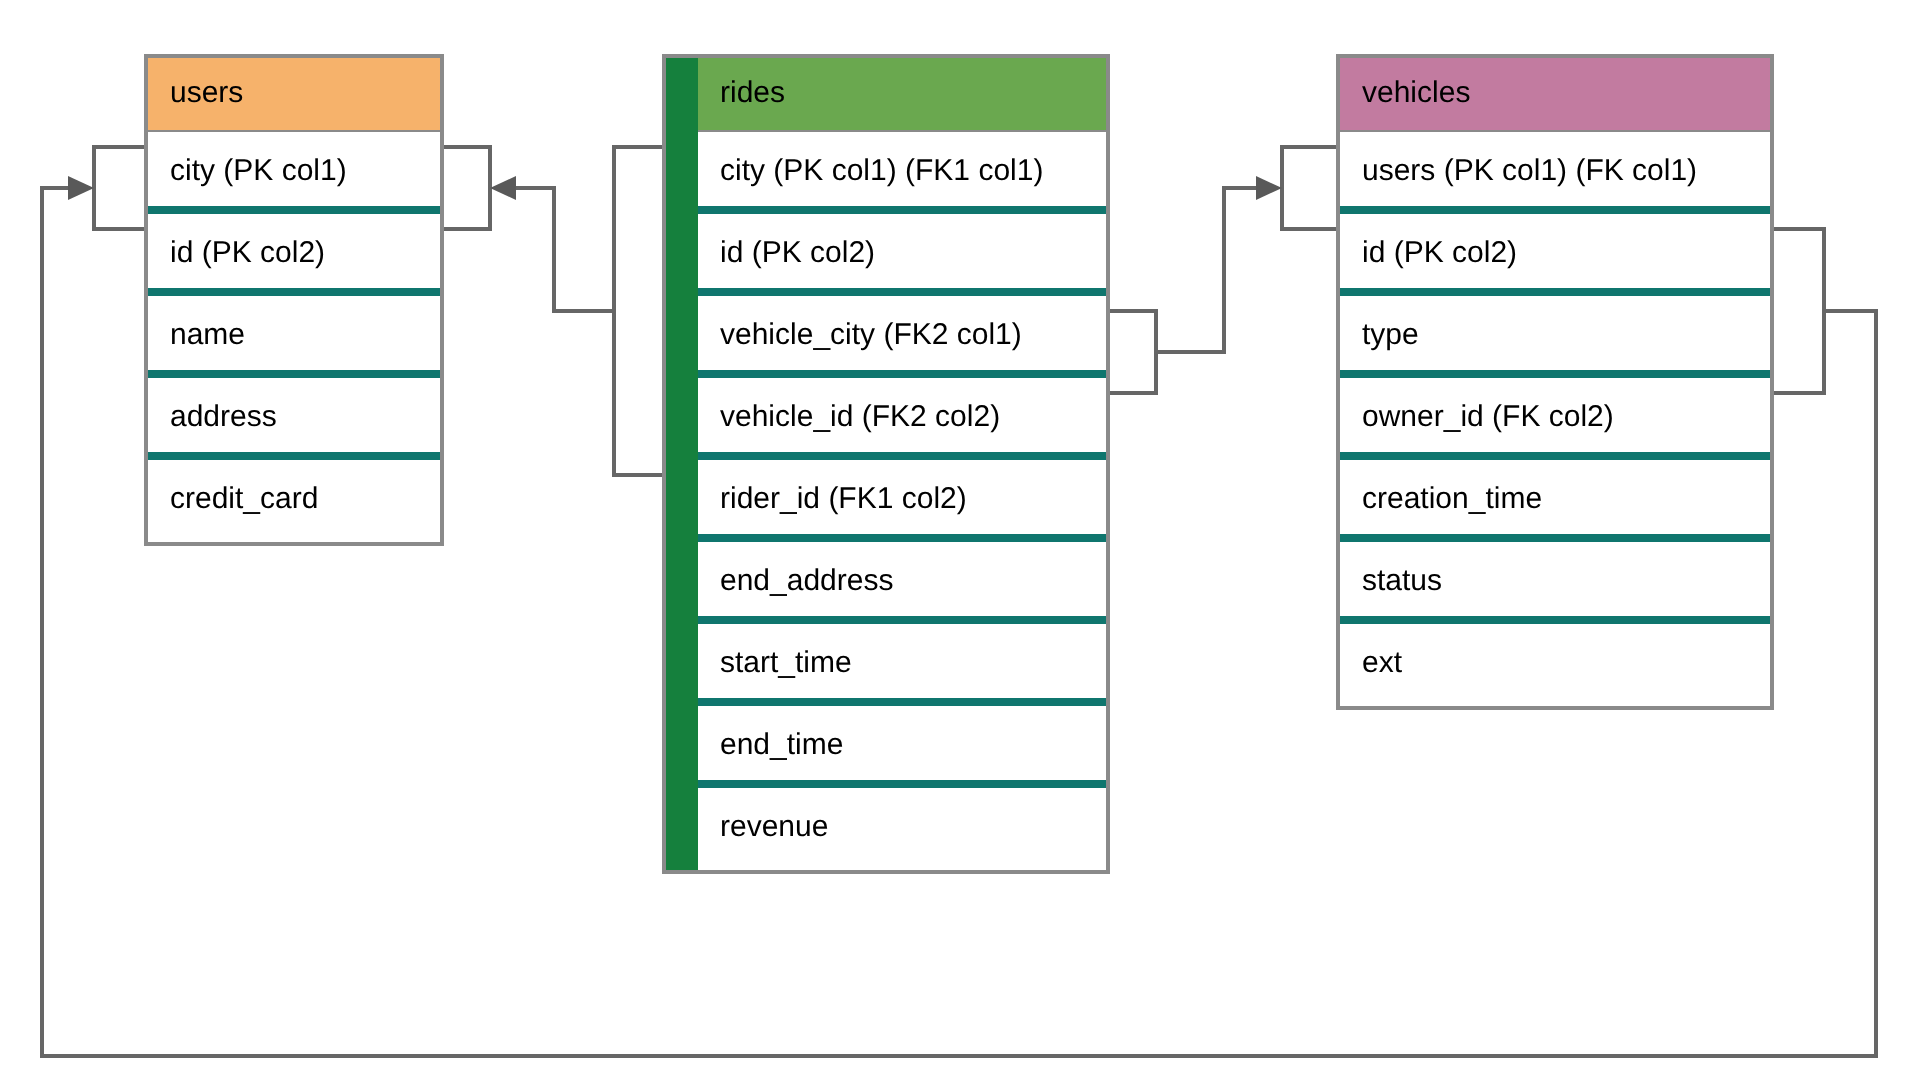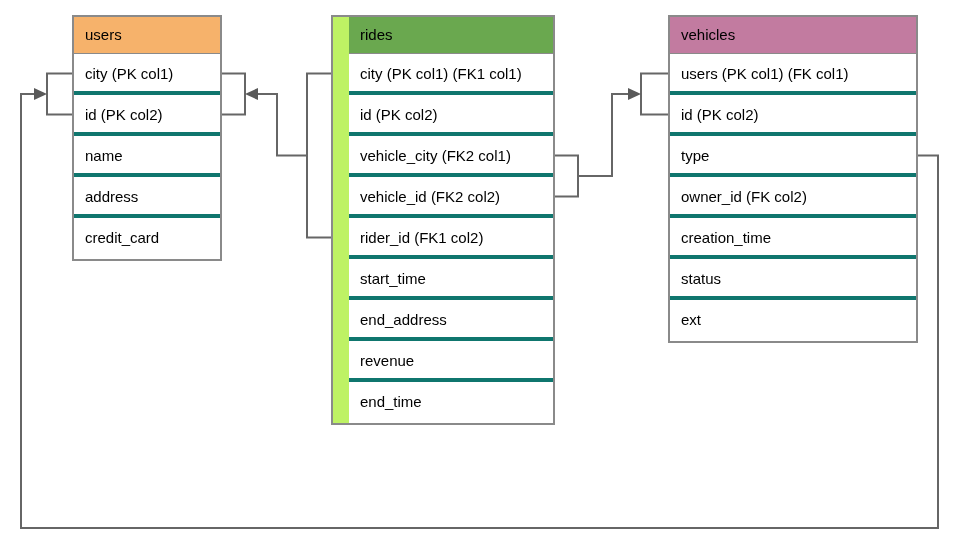--- a/index.html
+++ b/index.html
@@ -31,23 +31,24 @@
     stroke-linejoin: miter;
   }
   .arrowhead {
     fill: #595959;
     stroke: none;
   }
   .db-table {
     position: absolute;
     box-sizing: border-box;
     border: 2px solid #8a8a8a;
-    background: #bef264;
+    background: #15803d;
     font-size: 15px;
     color: #000000;
+    margin-top: 12px;
   }
   .db-header {
     height: 36px;
     line-height: 36px;
     padding: 0 11px;
     border-bottom: 1px solid #8a8a8a;
     white-space: nowrap;
     overflow: hidden;
   }
   .db-row {
@@ -58,21 +59,21 @@
     border-bottom: 4px solid #0f766e;
     background: #ffffff;
     white-space: nowrap;
     overflow: hidden;
   }
   .db-row:last-child {
     border-bottom: none;
   }
   .t-users    { left: 72px;  top: 15px; width: 150px; }
   .t-rides    { left: 331px; top: 15px; width: 224px; padding-left: 16px; }
-  .t-vehicles { left: 668px; top: 15px; width: 250px; }
+  .t-vehicles { left: 668px; top: 15px; width: 219px; }
 </style>
 </head>
 <body>
 
 <div class="canvas">
 
   <svg class="connector-layer" viewBox="0 0 960 540" xmlns="http://www.w3.org/2000/svg">
 
     <g>
       <path class="connector" d="M222,73.5 L245,73.5 L245,114.5 L222,114.5"></path>
@@ -109,24 +110,24 @@
 
   <div class="db-table t-rides">
     <div class="db-header" style="background: rgb(106, 168, 79);">
       <span>rides</span>
     </div>
     <div class="db-row">city (PK col1) (FK1 col1)</div>
     <div class="db-row">id (PK col2)</div>
     <div class="db-row">vehicle_city (FK2 col1)</div>
     <div class="db-row">vehicle_id (FK2 col2)</div>
     <div class="db-row">rider_id (FK1 col2)</div>
+    <div class="db-row">end_address</div>
     <div class="db-row">start_time</div>
-    <div class="db-row">end_address</div>
+    <div class="db-row">end_time</div>
     <div class="db-row">revenue</div>
-    <div class="db-row">end_time</div>
   </div>
 
   <div class="db-table t-vehicles">
     <div class="db-header" style="background: rgb(194, 123, 160);">
       <span>vehicles</span>
     </div>
     <div class="db-row">users (PK col1) (FK col1)</div>
     <div class="db-row">id (PK col2)</div>
     <div class="db-row">type</div>
     <div class="db-row">owner_id (FK col2)</div>

